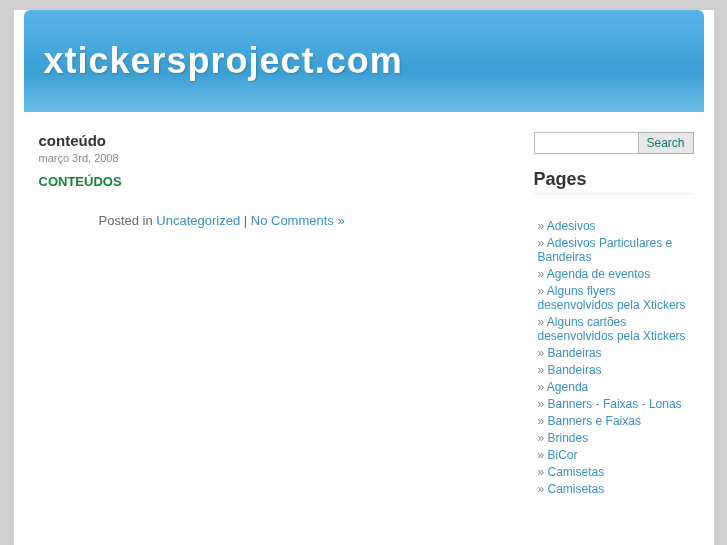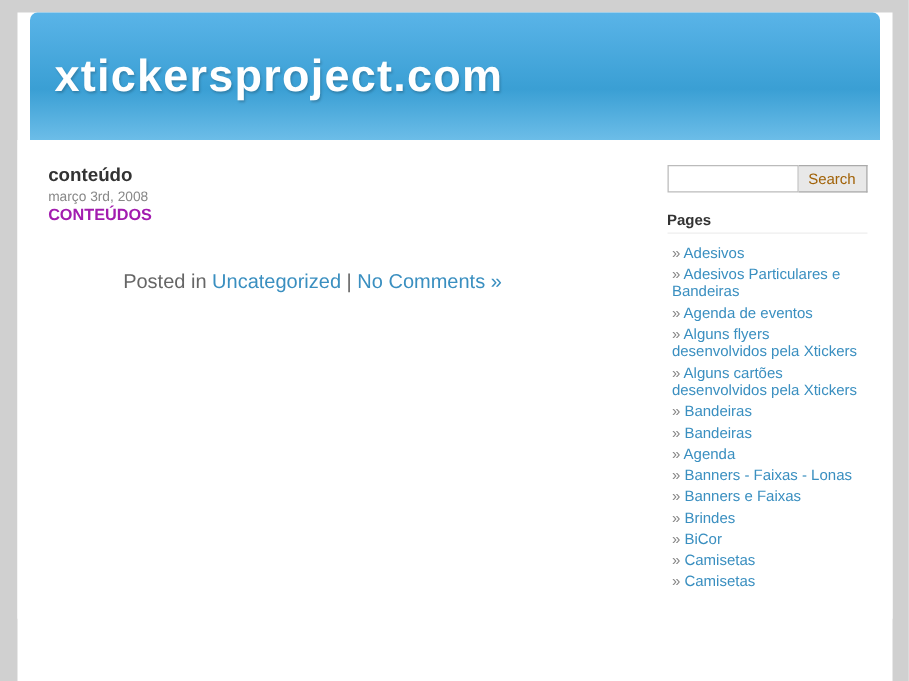--- a/index.html
+++ b/index.html
@@ -45,31 +45,32 @@
     }
     .post-title {
       font-size: 15px;
       font-weight: bold;
       color: #333;
       margin-bottom: 3px;
     }
     .post-date {
       font-size: 11px;
       color: #888;
+      margin-bottom: 10px;
     }
     .post-heading {
       font-size: 13px;
       font-weight: bold;
-      color: #a21caf;
+      color: #15803d;
       margin-bottom: 15px;
     }
     .post-footer {
-      font-size: 16px;
+      font-size: 13px;
       color: #666;
-      margin-top: 38px;
+      margin-top: 24px;
       margin-left: 60px;
     }
     .post-footer a {
       color: #3a8fc0;
       text-decoration: none;
     }
     
     .search-form {
       display: flex;
       align-items: center;
@@ -84,27 +85,27 @@
       outline: none;
     }
     .search-form button {
       height: 22px;
       padding: 0 8px;
       font-size: 12px;
       background: #e8e8e8;
       border: 1px solid #aaa;
       border-left: none;
       cursor: pointer;
-      color: #a16207;
+      color: #0f766e;
     }
     .sidebar-section-title {
-      font-size: 12px;
+      font-size: 18px;
       font-weight: bold;
       color: #333;
-      margin-bottom: 8px;
+      margin-bottom: 25px;
       border-bottom: 1px solid #eee;
       padding-bottom: 3px;
     }
     .sidebar-pages-list {
       list-style: none;
       padding: 0;
     }
     .sidebar-pages-list li {
       font-size: 12px;
       color: #444;

